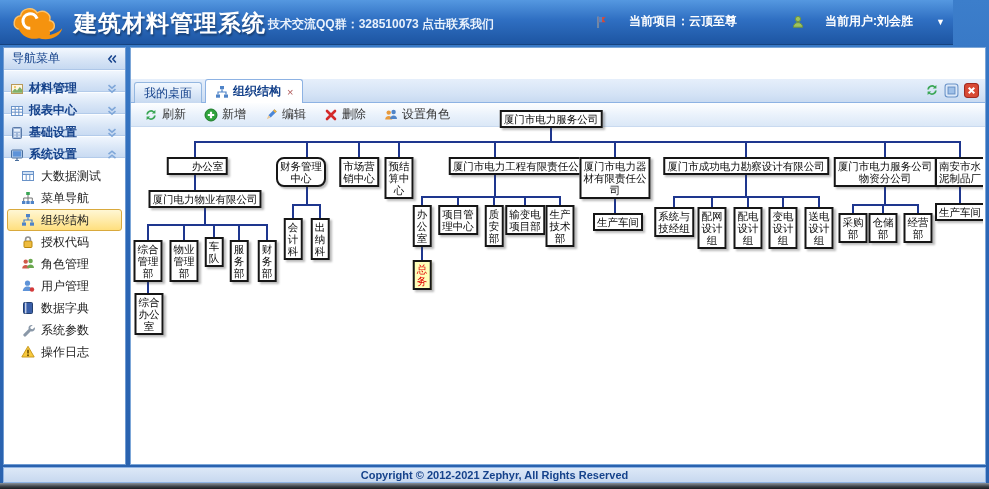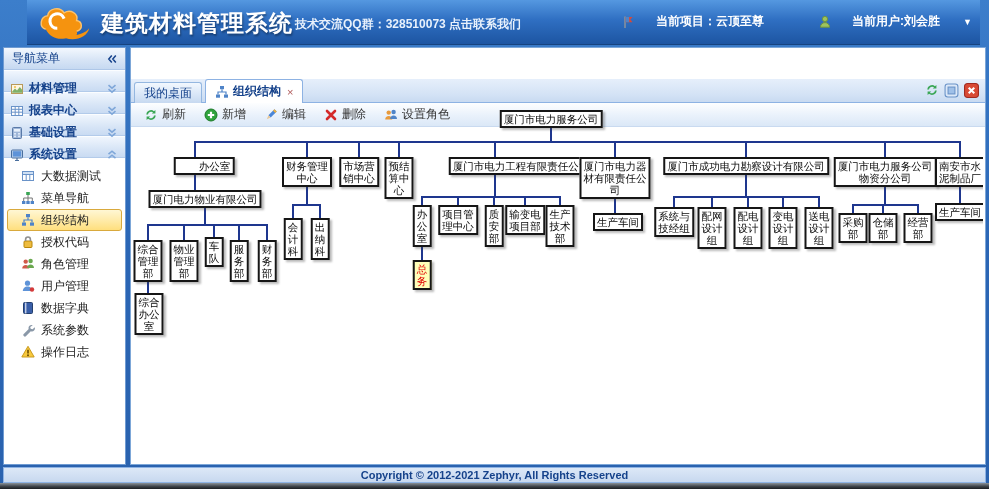--- a/index.html
+++ b/index.html
@@ -9,21 +9,20 @@
     font-family: "Liberation Sans", "DejaVu Sans", sans-serif;
     background: linear-gradient(180deg,#3c7ecb 0%,#2b66b5 50%,#2a62ae 100%);
   }
   svg { display:block; }
 
   
   .app-header {
     position:absolute; left:0; top:0; width:953px; height:45px;
     background: linear-gradient(180deg,#5598e0 0%,#2f6fc2 45%,#1d55a2 100%);
     border-bottom:1px solid #16437f;
-    margin-left:27px;
   }
   .logo { position:absolute; left:10px; top:3px; }
   .app-title {
     position:absolute; left:74px; top:8px; color:#fff; font-size:23px; font-weight:bold;
     letter-spacing:1px; text-shadow:1px 2px 2px rgba(0,0,0,.35);
   }
   .qq-info { position:absolute; left:268px; top:16px; color:#e8f1fc; font-size:12px; font-weight:bold; }
   .header-right { position:absolute; right:8px; top:13px; display:flex; align-items:center; gap:20px;
     color:#fff; font-size:12px; font-weight:bold; }
   .header-right .gap { width:14px; }
@@ -451,24 +450,24 @@
         <line x1="15" y1="128" x2="15" y2="151" stroke="#1e368e" stroke-width="2" shape-rendering="crispEdges"></line>
         <line x1="51" y1="128" x2="51" y2="151" stroke="#1e368e" stroke-width="2" shape-rendering="crispEdges"></line>
         <line x1="81" y1="128" x2="81" y2="148" stroke="#1e368e" stroke-width="2" shape-rendering="crispEdges"></line>
         <line x1="106" y1="128" x2="106" y2="151" stroke="#1e368e" stroke-width="2" shape-rendering="crispEdges"></line>
         <line x1="134" y1="128" x2="134" y2="151" stroke="#1e368e" stroke-width="2" shape-rendering="crispEdges"></line>
         <line x1="15" y1="151" x2="15" y2="204" stroke="#1e368e" stroke-width="2" shape-rendering="crispEdges"></line>
       </svg>
   <div class="node" style="left: 418px; top: 13px;">
         <div>厦门市电力服务公司</div>
       </div>
-      <div class="node" style="left: 71px; top: 60px; padding-left: 23px;">
+      <div class="node" style="left: 64px; top: 60px; padding-left: 23px;">
         <div>办公室</div>
       </div>
-      <div class="node" style="left: 174px; top: 60px;">
+      <div class="node" style="left: 168px; top: 60px; border-radius: 8px;">
         <div>财务管理</div>
         <div>中心</div>
       </div>
       <div class="node" style="left: 226px; top: 60px;">
         <div>市场营</div>
         <div>销中心</div>
       </div>
       <div class="node" style="left: 266px; top: 60px;">
         <div>预结</div>
         <div>算中</div>

